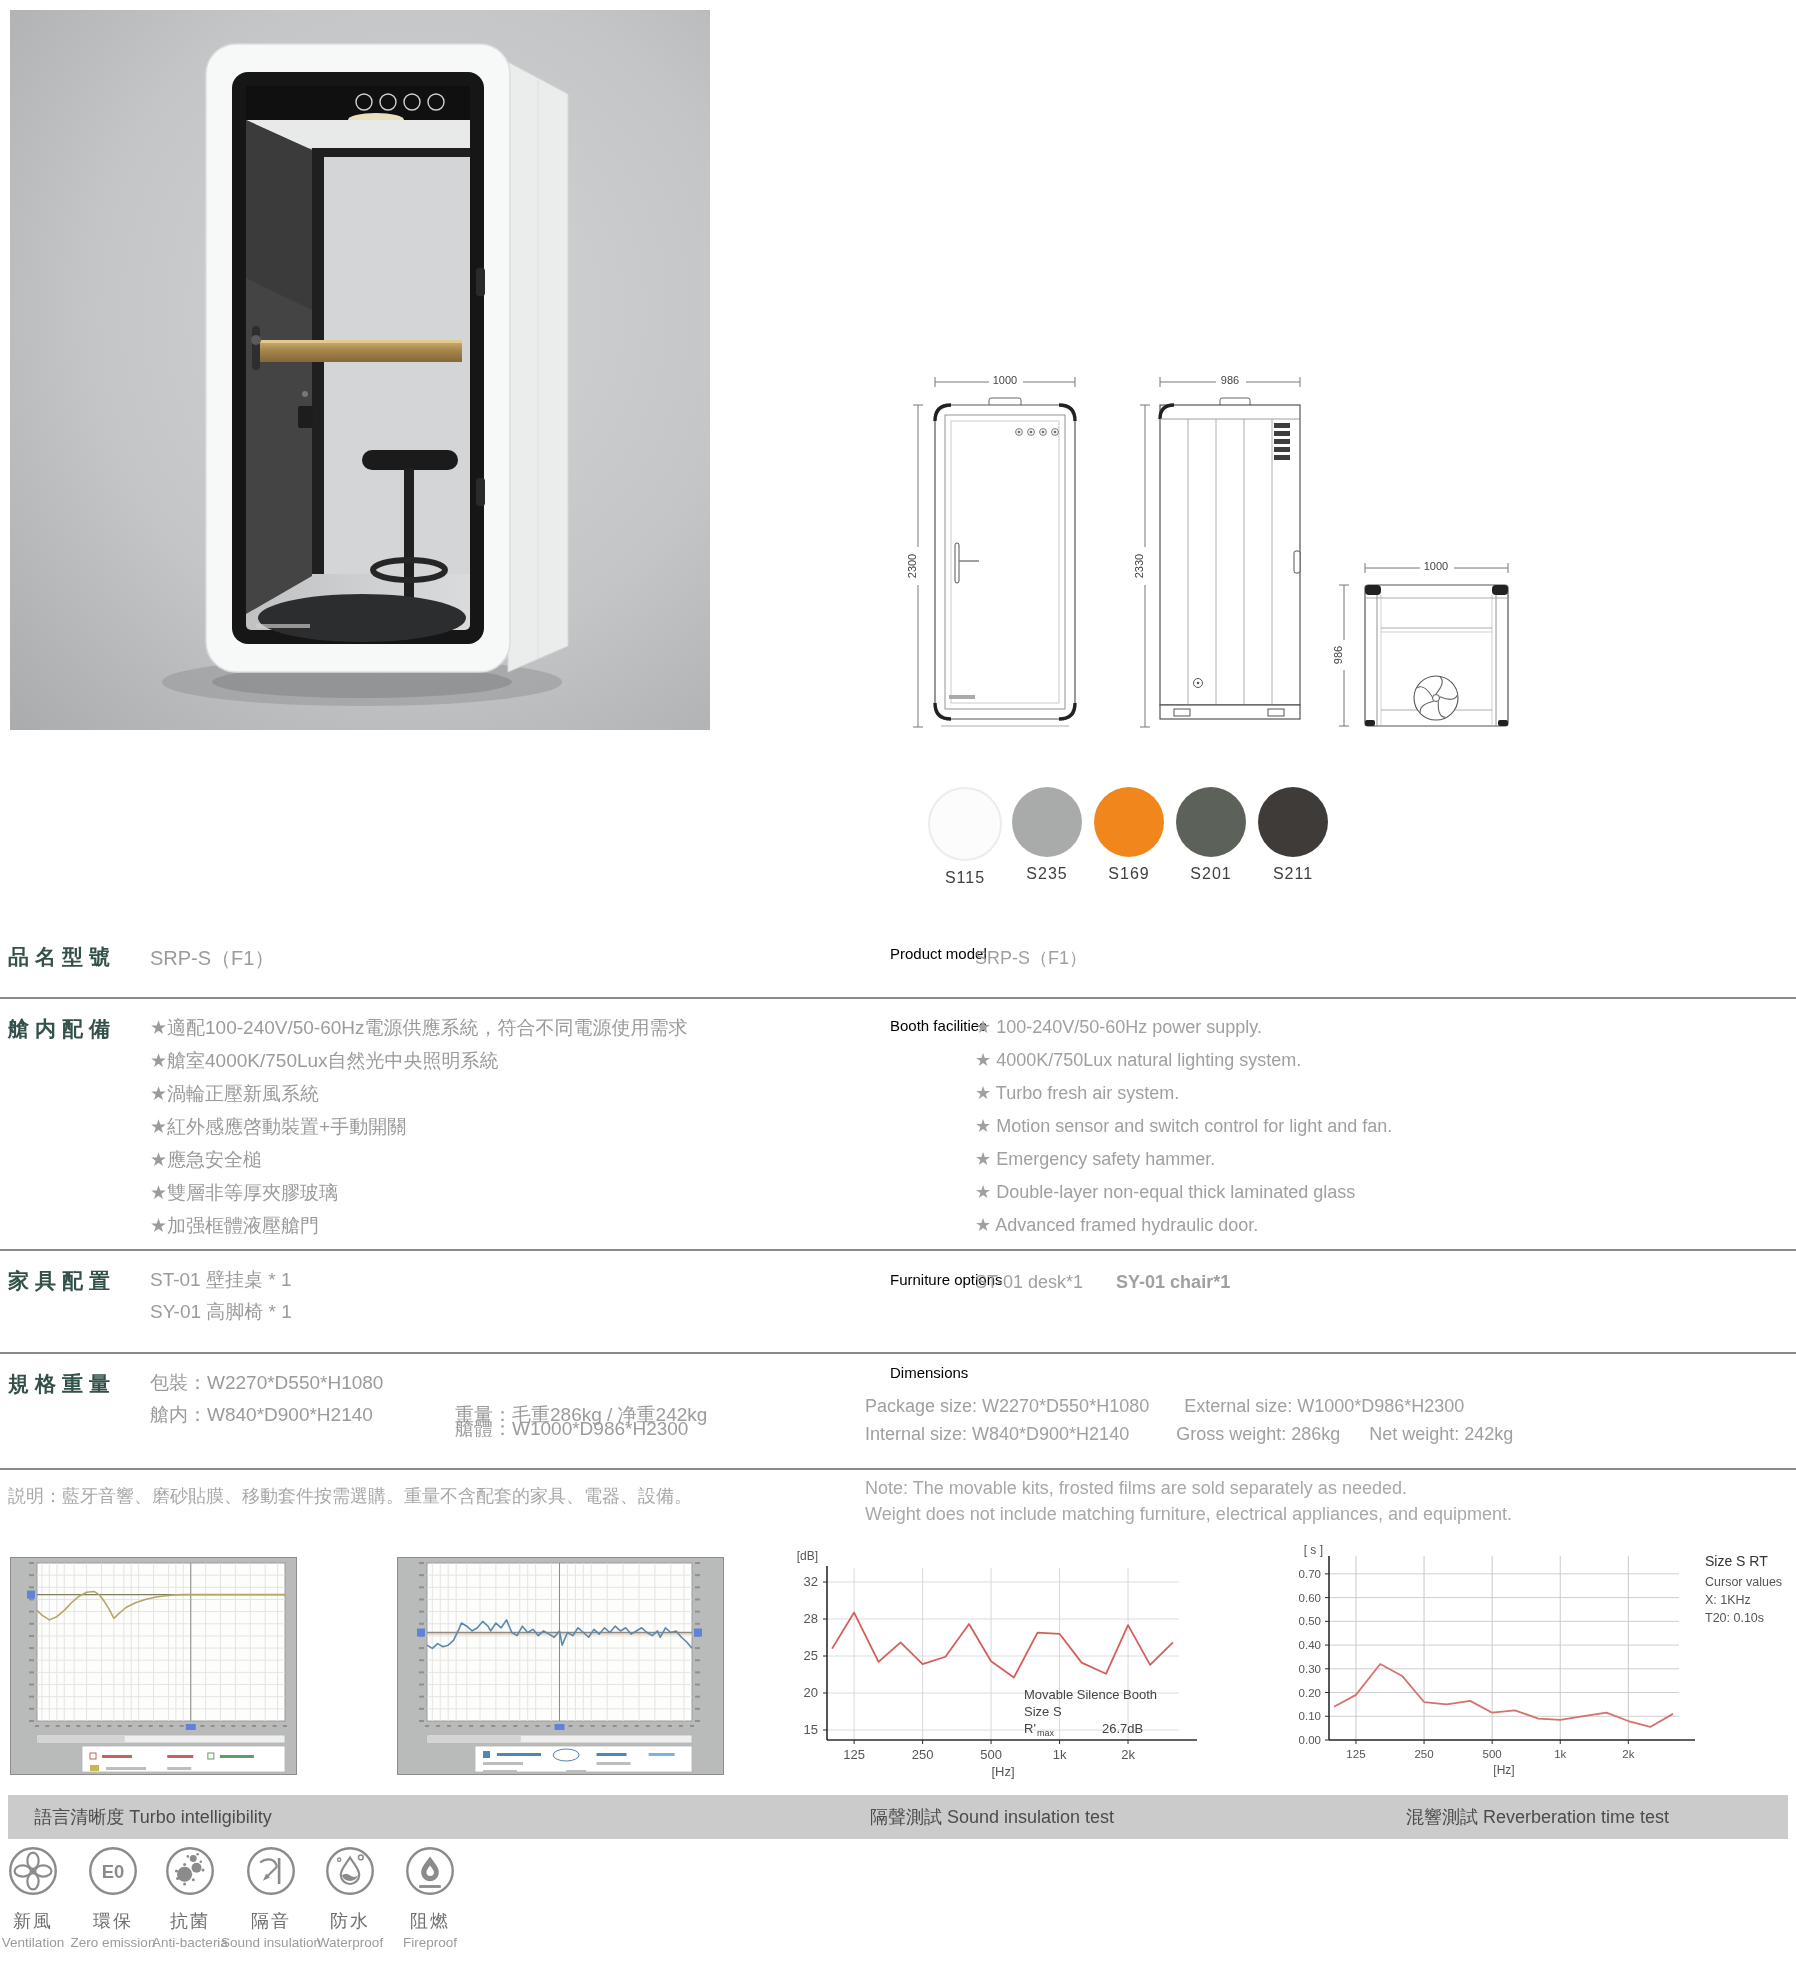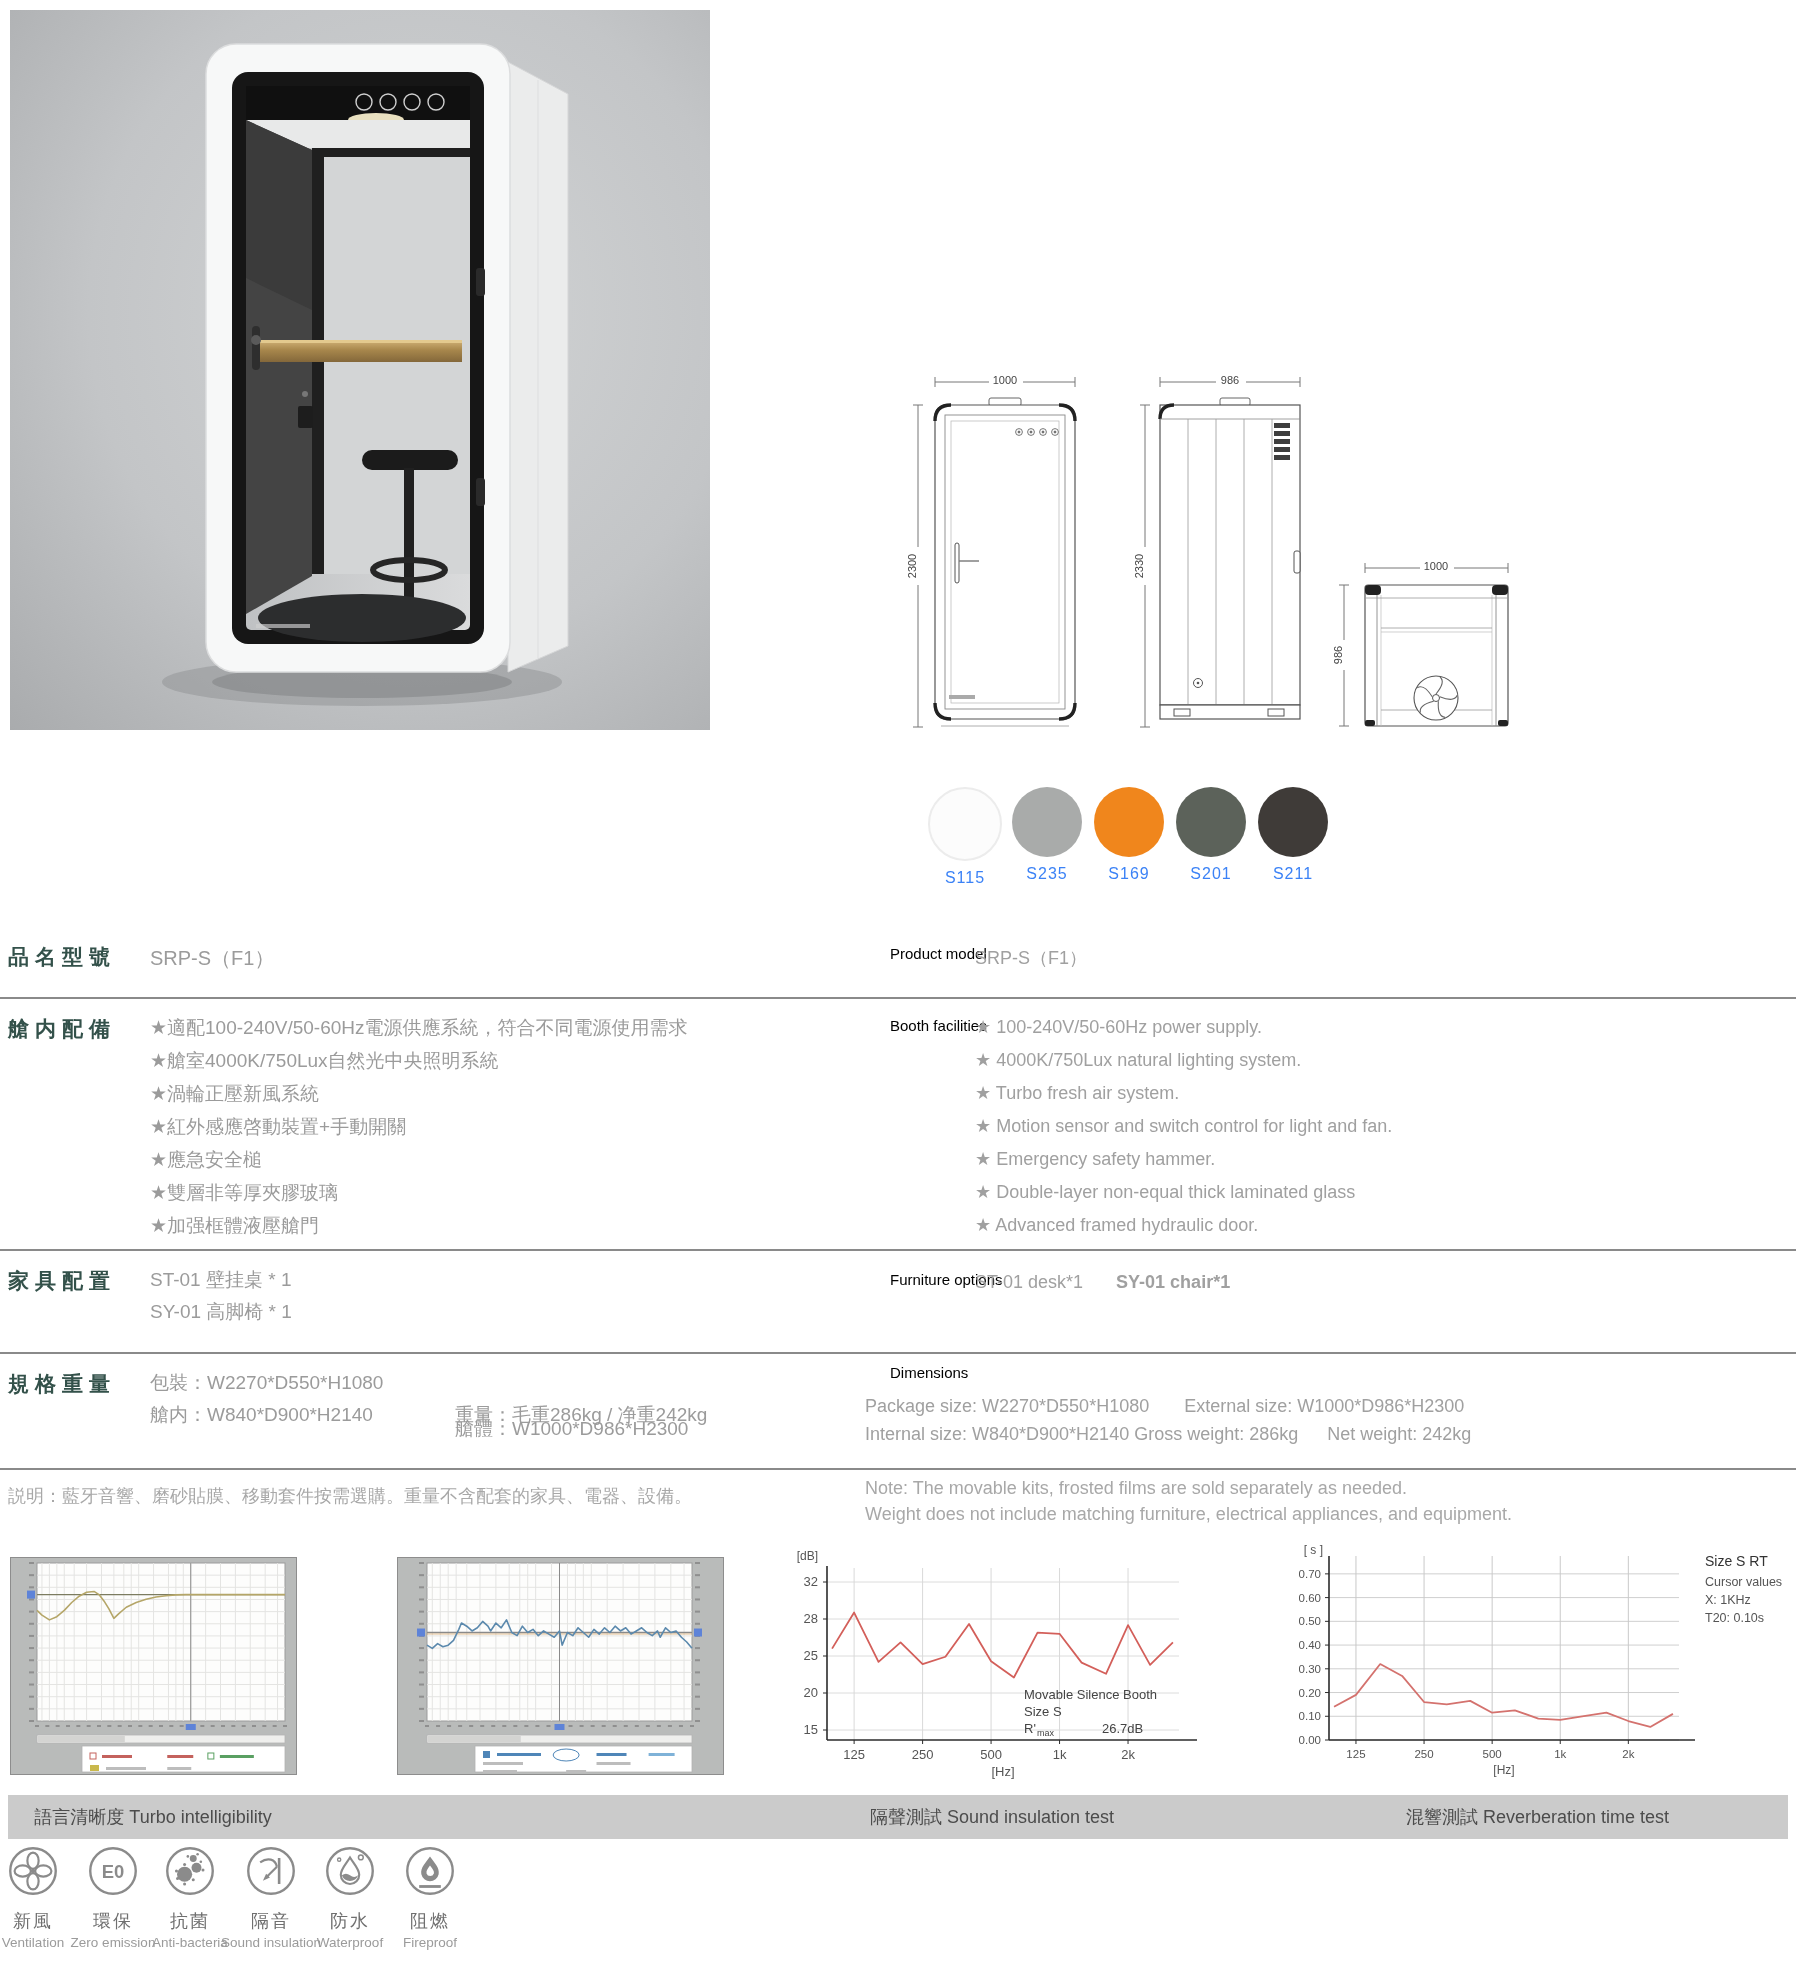--- a/index.html
+++ b/index.html
@@ -4,21 +4,21 @@
 <style>
   html,body{margin:0;padding:0;background:#fff;}
   #page{position:relative;width:1796px;height:1976px;background:#ffffff;
         font-family:"Liberation Sans","DejaVu Sans",sans-serif;overflow:hidden;}
   .abs{position:absolute;}
   
   #photo{left:10px;top:10px;width:700px;height:720px;}
   
   .swatch{position:absolute;top:787px;width:80px;text-align:center;}
   .swatch .dot{width:70px;height:70px;border-radius:50%;margin:0 auto;}
-  .swatch .code{margin-top:8px;font-size:16px;color:#3b82f6;letter-spacing:1px;}
+  .swatch .code{margin-top:8px;font-size:16px;color:#404040;letter-spacing:1px;}
   
   #spec{position:absolute;left:0;top:925px;width:1796px;}
   .srow{position:relative;width:1796px;}
   .srow.line{border-top:2px solid #8a8a8a;}
   .zh-label{position:absolute;left:8px;font-size:21px;font-weight:bold;letter-spacing:6px;color:#33514a;}
   .zh-body{position:absolute;left:150px;font-size:19px;color:#9b9b9b;}
   .en-label{position:absolute;left:890px;font-size:15px;color:#000000;}
   .en-body{position:absolute;left:975px;font-size:18px;color:#a0a0a0;}
   ul.feats{list-style:none;margin:0;padding:0;}
   ul.feats li{line-height:33px;white-space:nowrap;}
@@ -285,21 +285,21 @@
       <div class="zh-body" style="top:16px;left:455px;margin-top:46px;">艙體：W1000*D986*H2300</div>
       <div class="zh-body" style="top:48px;">艙内：W840*D900*H2140</div>
       <div class="zh-body" style="top:48px;left:455px;">重量：毛重286kg / 净重242kg</div>
       <div class="en-label" style="top:10px;">Dimensions</div>
       <div class="en-body dimline" style="left:865px;top:42px;">
         <span>Package size: W2270*D550*H1080</span>
         <span style="margin-left:30px;">External size: W1000*D986*H2300</span>
       </div>
       <div class="en-body dimline" style="left:865px;top:70px;">
         <span>Internal size: W840*D900*H2140</span>
-        <span style="">Gross weight: 286kg</span>
+        <span style="margin-left:42px;">Gross weight: 286kg</span>
         <span style="margin-left:24px;">Net weight: 242kg</span>
       </div>
     </div>
 
     <div class="srow line" style="height:78px;">
       <div class="note abs" style="left:8px;top:14px;">説明：藍牙音響、磨砂貼膜、移動套件按需選購。重量不含配套的家具、電器、設備。</div>
       <div class="note abs" style="left:865px;top:8px;">Note:  The movable kits, frosted films are sold separately as needed.</div>
       <div class="note abs" style="left:865px;top:34px;">Weight does not include matching furniture, electrical appliances, and equipment.</div>
     </div>
   </div>

